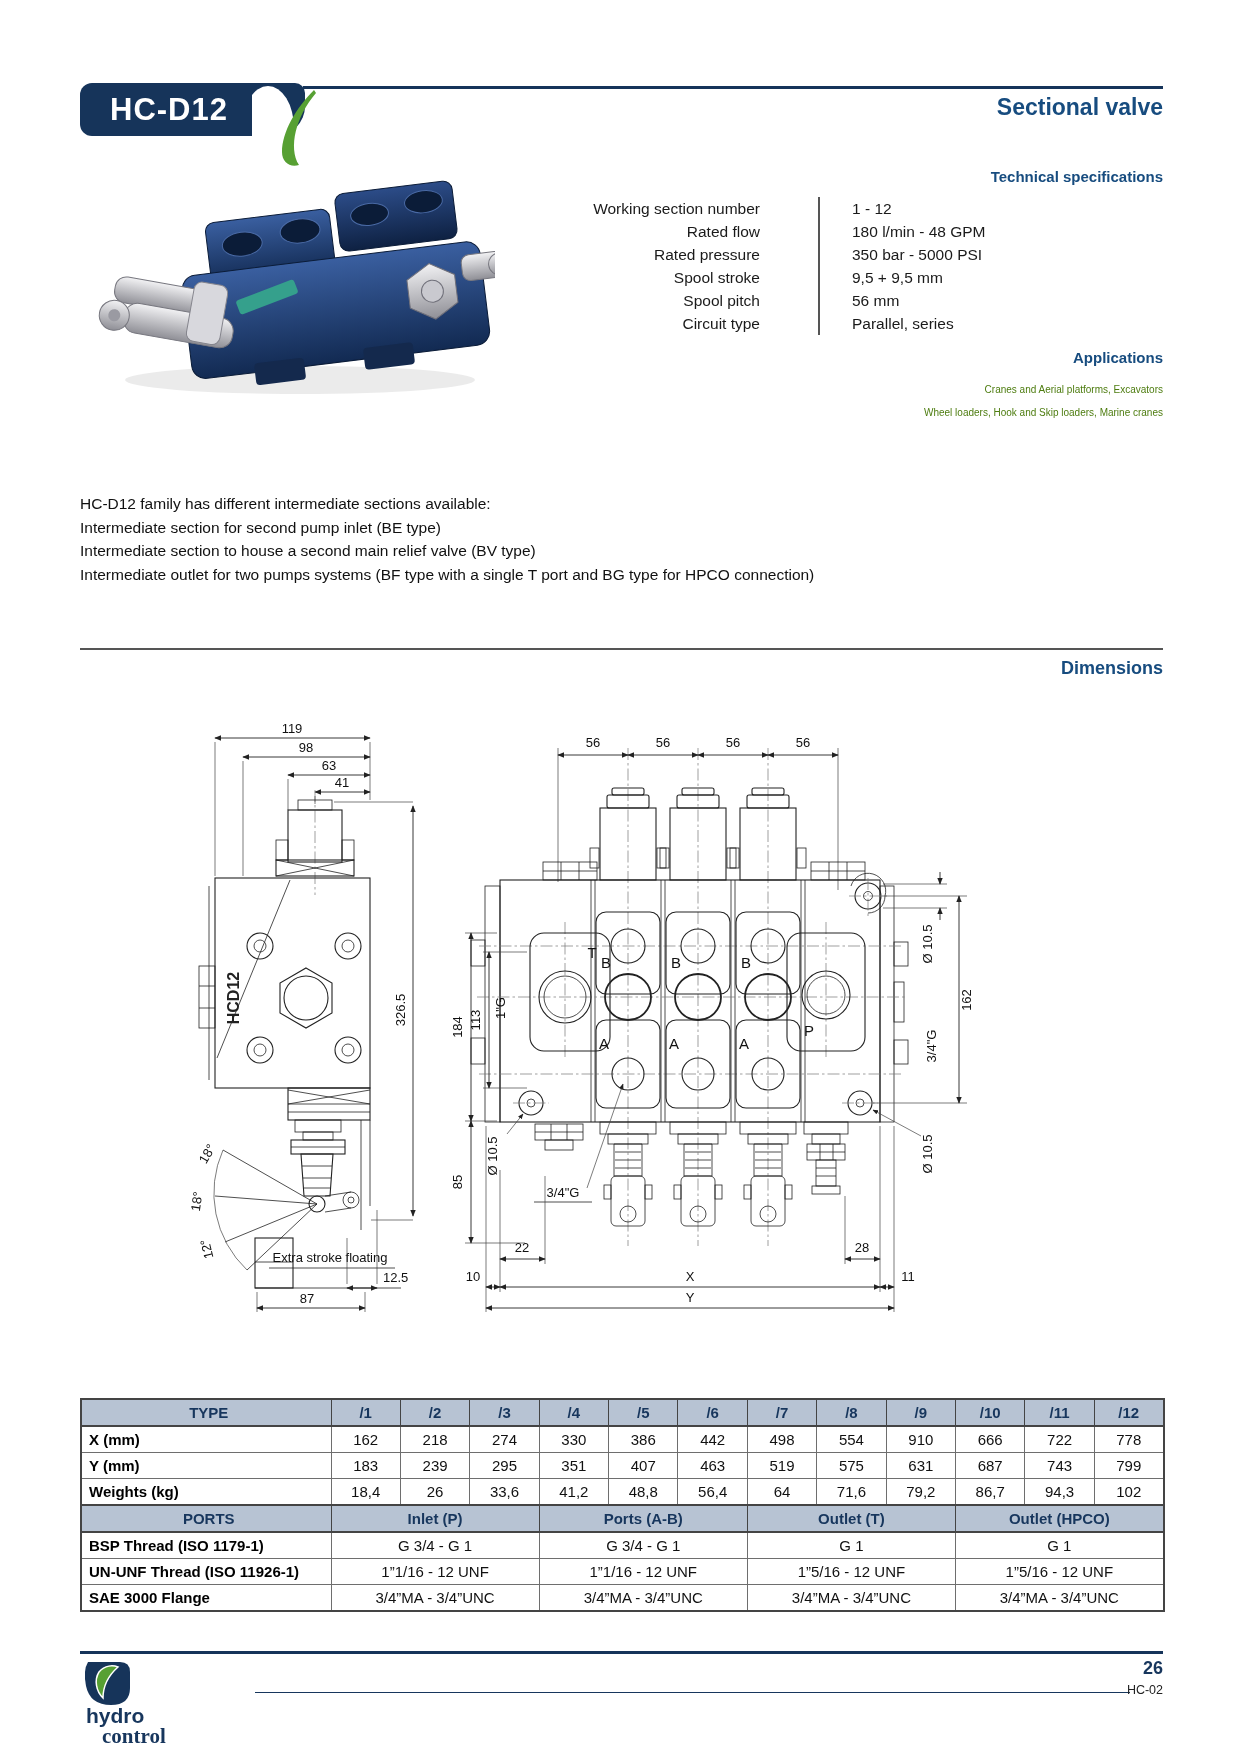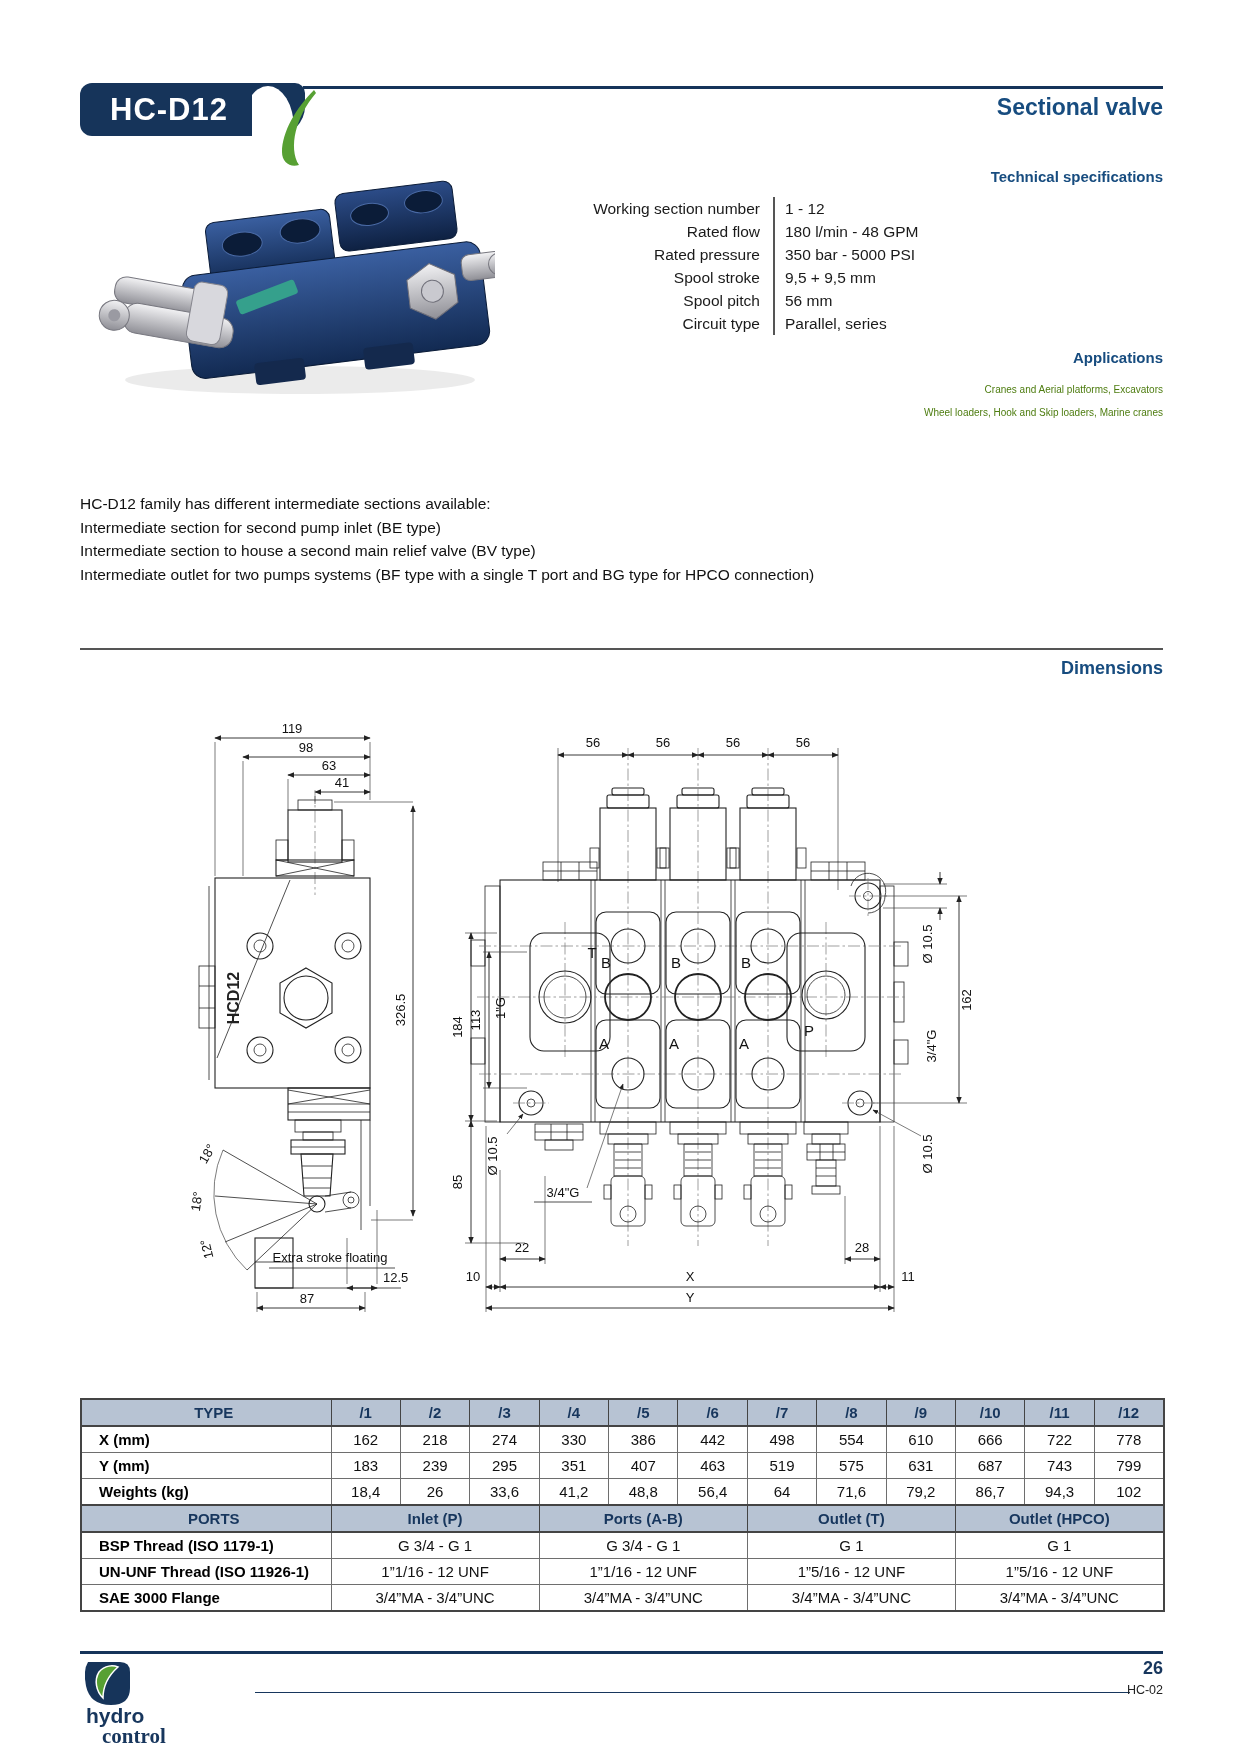--- a/index.html
+++ b/index.html
@@ -11,21 +11,21 @@
   .badge span{color:#fff;font-size:31px;font-weight:bold;letter-spacing:1px;padding-left:30px;text-align:right;}
   .badge-swoosh{position:absolute;left:252px;top:84px;}
   .top-rule{position:absolute;left:303px;top:86px;width:860px;height:3px;background:#16345a;}
   .category{position:absolute;left:563px;top:94px;width:600px;text-align:right;
             font-size:23px;font-weight:bold;color:#174c7f;}
   
   .specs{position:absolute;left:560px;top:168px;width:603px;}
   .h-blue{font-size:15px;font-weight:bold;color:#174c7f;text-align:right;margin:0 0 12px 0;}
   .spec-row{display:flex;line-height:23px;font-size:15.5px;color:#1a1a1a;}
   .spec-label{width:200px;text-align:right;padding-right:13px;}
-  .spec-value{flex:1;text-align:left;padding-left:10px;border-left:2px solid #555;}
+  .spec-value{flex:1;text-align:left;padding-left:32px;border-left:2px solid #555;margin-left:45px;}
   .apps-title{margin-top:14px;}
   .app-line{text-align:right;font-size:10px;line-height:23px;color:#4d7c0f;}
   
   .descr{position:absolute;left:80px;top:492px;width:1000px;font-size:15.5px;line-height:23.5px;color:#111;}
   
   .dim-rule{position:absolute;left:80px;top:648px;width:1083px;height:2px;background:#555;}
   .dim-title{position:absolute;left:563px;top:658px;width:600px;text-align:right;
              font-size:18px;font-weight:bold;color:#174c7f;}
   
   svg text{font-family:"Liberation Sans",sans-serif;}
@@ -34,21 +34,21 @@
   .dim{stroke:#222;stroke-width:.9;fill:none;}
   .ext{stroke:#444;stroke-width:.7;fill:none;}
   .cl{stroke:#777;stroke-width:.7;stroke-dasharray:12 3 2.5 3;fill:none;}
   .dt{font-size:13px;fill:#111;}
   .pt{font-size:15px;fill:#111;}
   
   .spec-table{position:absolute;left:80px;top:1398px;width:1083px;border-collapse:collapse;
               font-size:15px;table-layout:fixed;}
   .spec-table td{border:1px solid #6e6e6e;height:25px;text-align:center;padding:0 2px;
                  white-space:nowrap;overflow:hidden;}
-  .spec-table td.lbl{text-align:left;padding-left:17px;font-weight:bold;color:#000;}
+  .spec-table td.lbl{text-align:left;padding-left:7px;font-weight:bold;color:#000;}
   .spec-table tr.hrow td{background:#b7c3d3;color:#17365d;font-weight:bold;
                  border:1px solid #444;border-top:2px solid #444;border-bottom:2px solid #444;}
   .spec-table{border:2px solid #444;}
   
   .foot-rule{position:absolute;left:80px;top:1651px;width:1083px;height:3px;background:#16345a;}
   .brand{position:absolute;left:80px;top:1660px;display:flex;flex-direction:column;}
   .brand-text{margin-left:6px;color:#17365d;font-weight:bold;font-size:21px;line-height:20px;}
   .brand-text .l2{margin-left:16px;font-family:Liberation Serif, serif;}
   .foot-line{position:absolute;left:255px;top:1692px;width:875px;height:1px;background:#17365d;}
   .page-num{position:absolute;left:963px;top:1658px;width:200px;text-align:right;
@@ -473,21 +473,21 @@
     <tr>
       <td class="lbl">X (mm)</td>
       <td>162</td>
       <td>218</td>
       <td>274</td>
       <td>330</td>
       <td>386</td>
       <td>442</td>
       <td>498</td>
       <td>554</td>
-      <td>610</td>
+      <td>910</td>
       <td>666</td>
       <td>722</td>
       <td>778</td>
     </tr>
     <tr>
       <td class="lbl">Y (mm)</td>
       <td>183</td>
       <td>239</td>
       <td>295</td>
       <td>351</td>

